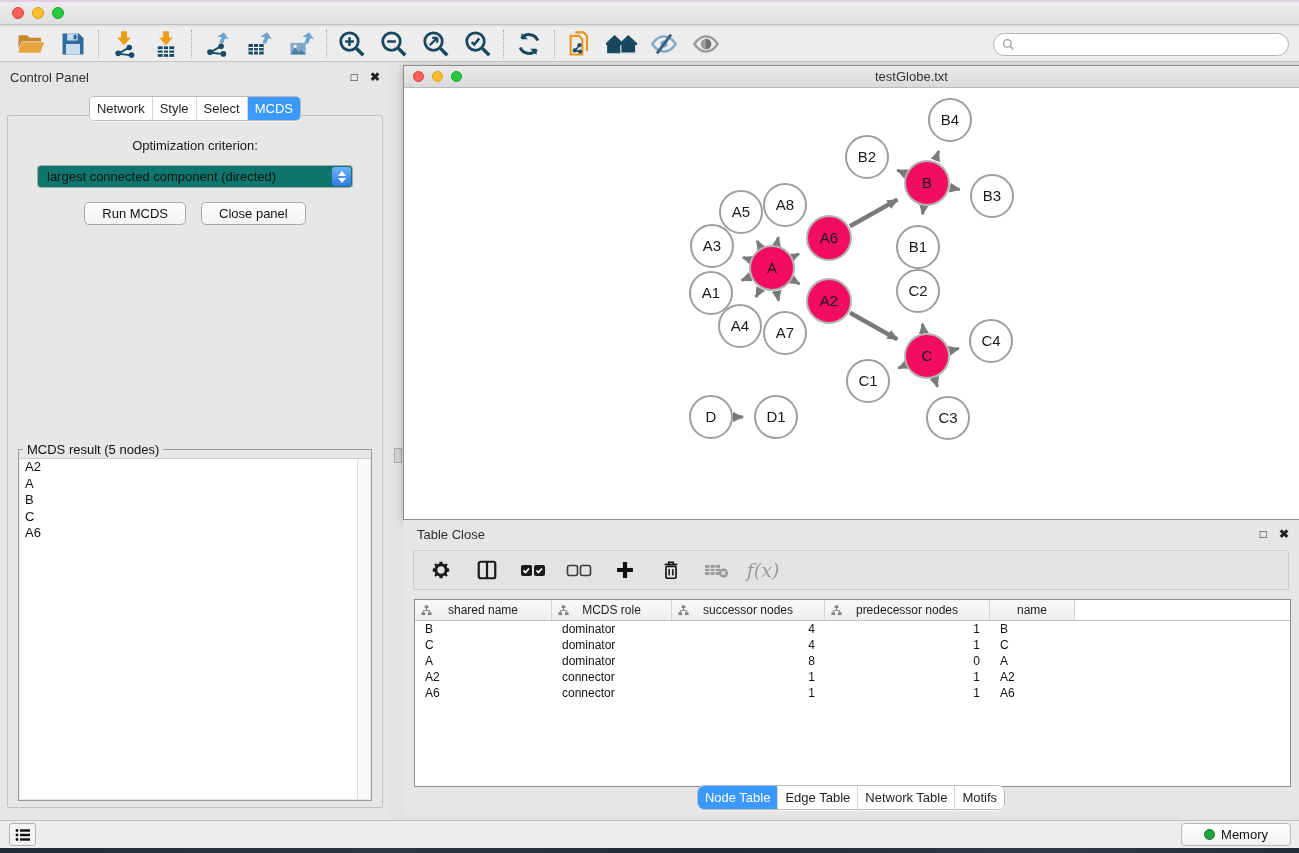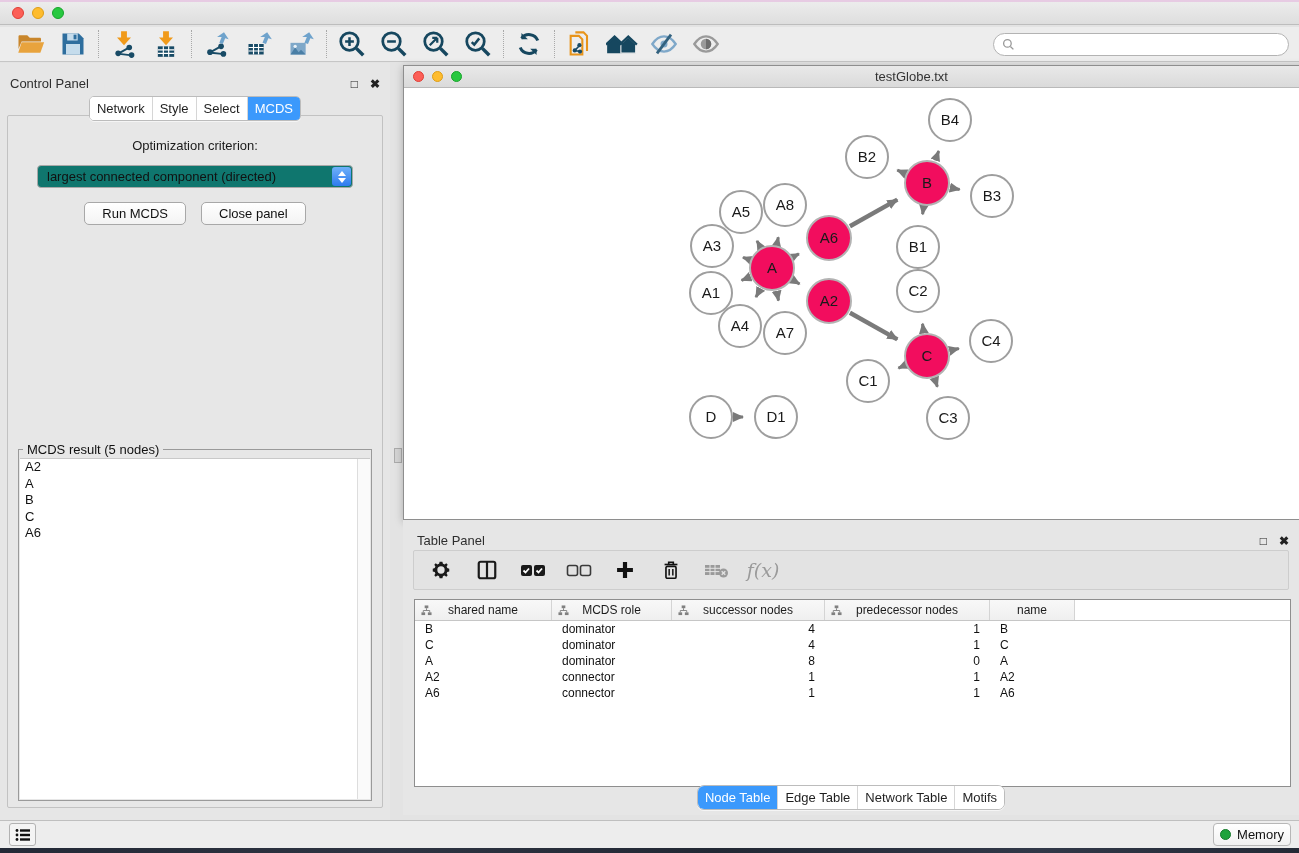--- a/index.html
+++ b/index.html
@@ -23,21 +23,21 @@
     background:#EDEDED; border-bottom:1px solid #C6C6C6;
     display:flex; align-items:center; padding:0 10px; }
   .tbtn { width:42px; height:30px; display:flex; align-items:center; justify-content:center; }
   .tsep { width:1px; height:28px; border-left:1px dotted #A9A9A9; margin:0 4px; }
   .searchbox { position:absolute; right:10px; top:6px; width:296px; height:23px;
     background:#fff; border:1px solid #B3B3B3; border-radius:12px;
     display:flex; align-items:center; padding-left:8px; }
   .searchbox input { border:none; outline:none; flex:1; font-size:12px; background:transparent; margin-left:5px; }
 
   
-  .panel-head { height:28px; display:flex; align-items:flex-end; font-size:13px; color:#2E2E2E; }
+  .panel-head { height:28px; display:flex; align-items:center; font-size:13px; color:#2E2E2E; }
   .panel-icons { margin-left:auto; display:flex; gap:12px; align-items:center; padding-right:10px;
     font-size:12px; color:#222; }
   .panel-icons span { cursor:default; }
 
   
   .control-panel { position:absolute; left:0; top:63px; width:390px; height:757px; background:#E6E6E6; }
   .control-panel .panel-head { padding-left:10px; }
   .segs { display:flex; border:1px solid #BCBCBC; border-radius:5px; overflow:hidden;
     background:#fff; width:max-content; box-shadow:0 1px 0 rgba(255,255,255,.6); }
   .seg { padding:4px 7px; font-size:13px; color:#1F1F1F; border-left:1px solid #D6D6D6;
@@ -104,21 +104,21 @@
   .tp-tabs { position:absolute; left:0; right:0; bottom:5px; display:flex; justify-content:center; }
   .tp-tabs .segs { border-radius:7px; }
 
   
   .statusbar { position:absolute; left:0; top:820px; right:0; height:28px;
     background:#EDEDED; border-top:1px solid #BFBFBF; display:flex; align-items:center; }
   .list-btn { width:27px; height:23px; margin-left:9px; background:#F4F4F4;
     border:1px solid #B2B2B2; border-radius:3px; display:flex; align-items:center; justify-content:center; }
   .memory-btn { margin-left:auto; margin-right:8px; height:23px;
     background:linear-gradient(#FFFFFF,#F1F1F1); border:1px solid #B7B7B7; border-radius:4px;
-    display:flex; align-items:center; gap:6px; padding:0 6px; font-size:13px; color:#111; }
+    display:flex; align-items:center; gap:6px; padding:0 22px; font-size:13px; color:#111; }
   .memdot { width:11px; height:11px; border-radius:50%; background:#1FA33C; border:1px solid #157A2B; }
   .desktop-strip { position:absolute; left:0; bottom:0; right:0; height:5px;
     background:linear-gradient(90deg,#232936,#2E3442 30%,#222834 55%,#313848 80%,#242A36); }
 
   svg { display:block; }
 </style>
 </head>
 <body>
 
 <div class="titlebar">
@@ -433,21 +433,21 @@
           <circle cx="372" cy="329" r="21" fill="#FFFFFF" stroke="#9E9E9E" stroke-width="2"></circle>
           <text x="372" y="334" text-anchor="middle" font-size="15" font-family="&quot;Liberation Sans&quot;, sans-serif" fill="#1A1A1A">D1</text>
         </g>
       </svg>
   </div>
   <div class="grip"></div>
 </div>
 
 <div class="table-panel">
   <div class="panel-head">
-    <span>Table Panel</span>
+    <span>Table Close</span>
     <span class="panel-icons">
       <span>□</span>
       <span style="font-weight:bold;">✖</span>
     </span>
   </div>
 
   <div class="tp-toolbar">
     <div class="tp-icon">
       <svg width="22" height="22" viewBox="0 0 24 24">
         <path fill="#1A1A1A" d="M12 8a4 4 0 1 0 0 8 4 4 0 0 0 0-8zm9 5.5l-2.2.6a7 7 0 0 1-.7 1.7l1.2 2-1.5 1.5-2-1.2a7 7 0 0 1-1.7.7L13.5 21h-3l-.6-2.2a7 7 0 0 1-1.7-.7l-2 1.2L4.7 17.8l1.2-2a7 7 0 0 1-.7-1.7L3 13.5v-3l2.2-.6a7 7 0 0 1 .7-1.7l-1.2-2L6.2 4.7l2 1.2a7 7 0 0 1 1.7-.7L10.5 3h3l.6 2.2a7 7 0 0 1 1.7.7l2-1.2 1.5 1.5-1.2 2a7 7 0 0 1 .7 1.7l2.2.6z"></path>

